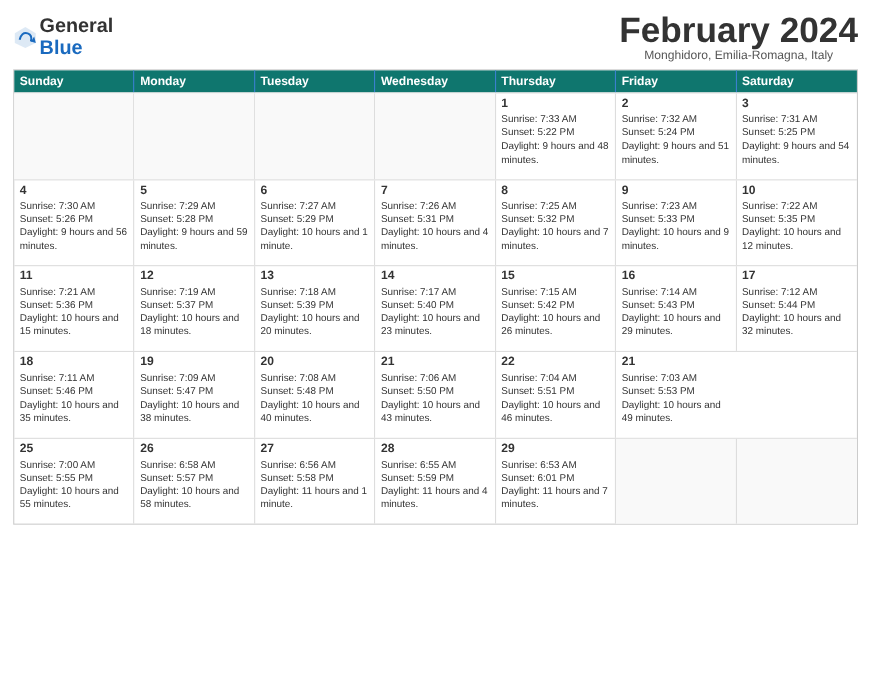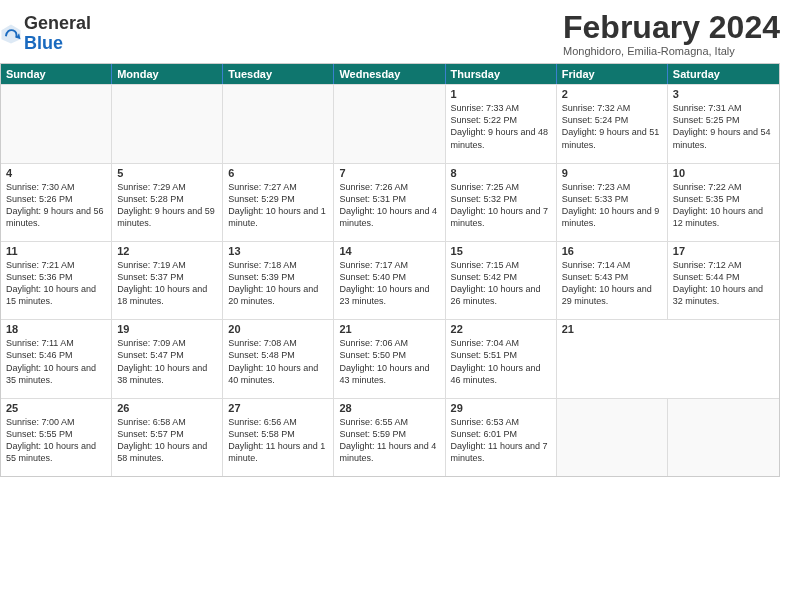--- a/index.html
+++ b/index.html
@@ -6,21 +6,21 @@
     body {
       font-family: Arial, sans-serif;
       background: #fff;
       width: 792px;
       height: 612px;
       overflow: hidden;
     }
     .page {
       width: 792px;
       height: 485px;
-      padding: 10px 12px 8px 0;
+      padding: 10px 12px 8px 12px;
       display: flex;
       flex-direction: column;
     }
     .header {
       display: flex;
       align-items: flex-start;
       justify-content: space-between;
       margin-bottom: 6px;
     }
     .logo {
@@ -34,21 +34,21 @@
       color: #333;
       line-height: 1.1;
     }
     .logo-text .blue { color: #1a6abf; }
     .logo-icon {
       width: 22px;
       height: 22px;
       margin-right: 2px;
     }
     .title-block {
-      text-align: left;
+      text-align: center;
     }
     .main-title {
       font-size: 32px;
       font-weight: bold;
       color: #333;
       line-height: 1.1;
     }
     .subtitle {
       font-size: 11px;
       color: #555;
@@ -233,20 +233,21 @@
           <div class="cal-cell">
             <div class="day-num">21</div>
             <div class="cell-text">Sunrise: 7:06 AM<br>Sunset: 5:50 PM<br>Daylight: 10 hours and 43 minutes.</div>
           </div>
           <div class="cal-cell">
             <div class="day-num">22</div>
             <div class="cell-text">Sunrise: 7:04 AM<br>Sunset: 5:51 PM<br>Daylight: 10 hours and 46 minutes.</div>
           </div>
           <div class="cal-cell">
             <div class="day-num">21</div>
+            <div class="cell-text">Sunrise: 7:03 AM<br>Sunset: 5:53 PM<br>Daylight: 10 hours and 49 minutes.</div>
           </div>
         </div>
         <div class="cal-row">
           <div class="cal-cell">
             <div class="day-num">25</div>
             <div class="cell-text">Sunrise: 7:00 AM<br>Sunset: 5:55 PM<br>Daylight: 10 hours and 55 minutes.</div>
           </div>
           <div class="cal-cell">
             <div class="day-num">26</div>
             <div class="cell-text">Sunrise: 6:58 AM<br>Sunset: 5:57 PM<br>Daylight: 10 hours and 58 minutes.</div>

